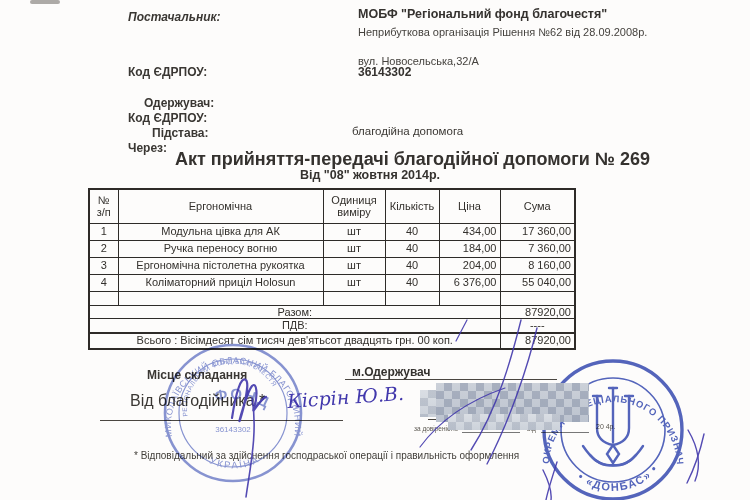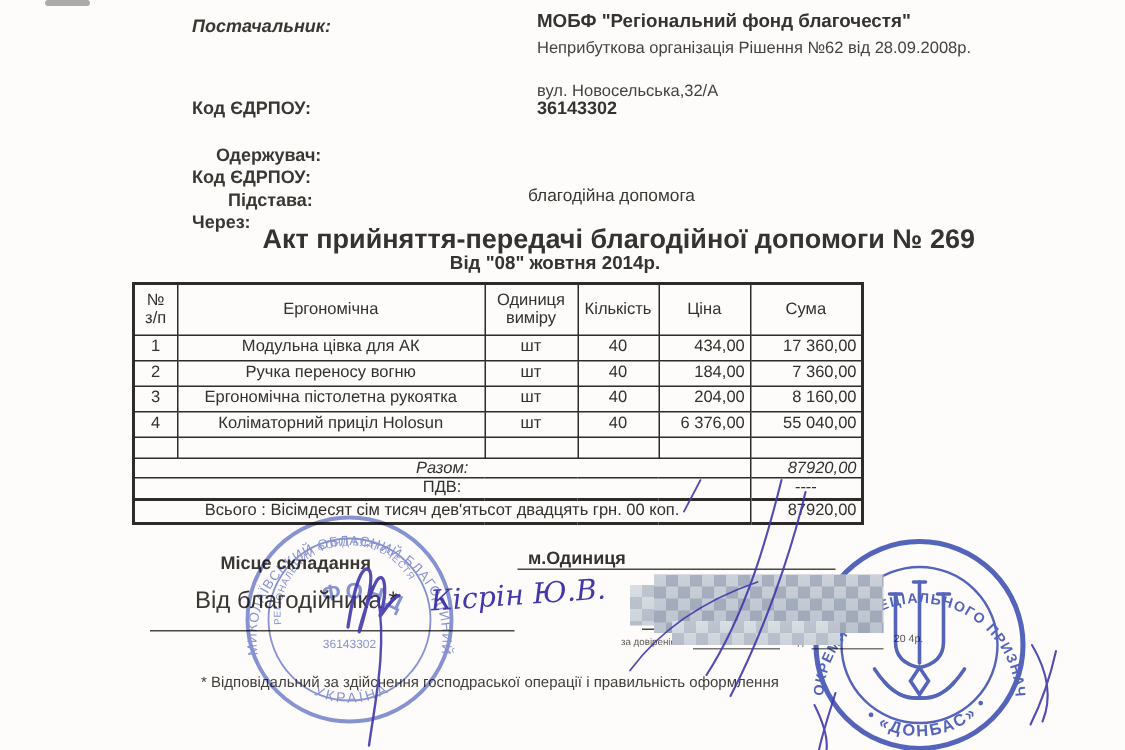--- a/index.html
+++ b/index.html
@@ -11,21 +11,21 @@
   .small{font-size:11px;color:#45423e;}
   .b{font-weight:bold;}
   .line{position:absolute;height:1px;background:#4a4641;}
   
   table.act{border-collapse:collapse;table-layout:fixed;width:486px;font-size:11px;color:#33302c;padding-left:26px;}
   table.act td,table.act th{border:1px solid #2e2b28;padding:0 3px;overflow:hidden;line-height:1.15;}
   table.act{border:2px solid #2e2b28;}
   th.h{font-weight:normal;text-align:center;vertical-align:middle;}
   .c{text-align:center;} .r{text-align:right;} .l{text-align:center;margin-top:11px;}
   tr.hdr{height:34px;} tr.data{height:17px;} tr.empty{height:14px;}
-  tr.razom{height:13px;font-style:italic;} tr.pdv{height:12px;} tr.vs{height:16px;font-weight:normal;}
+  tr.razom{height:13px;} tr.pdv{height:12px;} tr.vs{height:16px;font-weight:normal;}
   tr.vs td{border-top:2px solid #2e2b28;border-bottom:2px solid #2e2b28;}
   
   .mosaic{position:absolute;
     background-image:
       linear-gradient(45deg, rgba(110,122,148,.38) 25%, transparent 25%, transparent 75%, rgba(110,122,148,.38) 75%),
       linear-gradient(45deg, rgba(110,122,148,.38) 25%, transparent 25%, transparent 75%, rgba(110,122,148,.38) 75%),
       linear-gradient(#ccd1d9,#bcc3cf);
     background-size:16px 16px,16px 16px,100% 100%;
     background-position:0 0,8px 8px,0 0;}
   .mosaic.light{background-image:
@@ -127,21 +127,21 @@
       <td class="c">----</td>
     </tr>
     <tr class="vs">
       <td colspan="5" class="l">Всього : Вісімдесят сім тисяч дев'ятьсот двадцять грн. 00  коп.</td>
       <td class="r">87920,00</td>
     </tr>
   </tbody>
     </table>
 
   <div class="abs lbl" style="left:147px;top:368px;">Місце складання</div>
-  <div class="abs b" style="left:352px;top:365px;font-size:12px;">м.Одиниця</div>
+  <div class="abs b" style="left:352px;top:365px;font-size:12px;">м.Одержувач</div>
   <div class="line" style="left:345px;top:379px;width:212px;"></div>
 
   <div class="abs val" style="left:130px;top:392px;font-size:16px;">Від благодійника *</div>
   <div class="line" style="left:100px;top:420px;width:243px;"></div>
 
   <div class="abs val" style="left:420px;top:392px;font-size:12px;">От</div>
   <div class="line" style="left:428px;top:419px;width:138px;"></div>
 
   <div class="abs tiny" style="left:414px;top:425px;">за довіреністю</div>
   <div class="line" style="left:462px;top:432px;width:58px;height:1px;background:#777;"></div>

